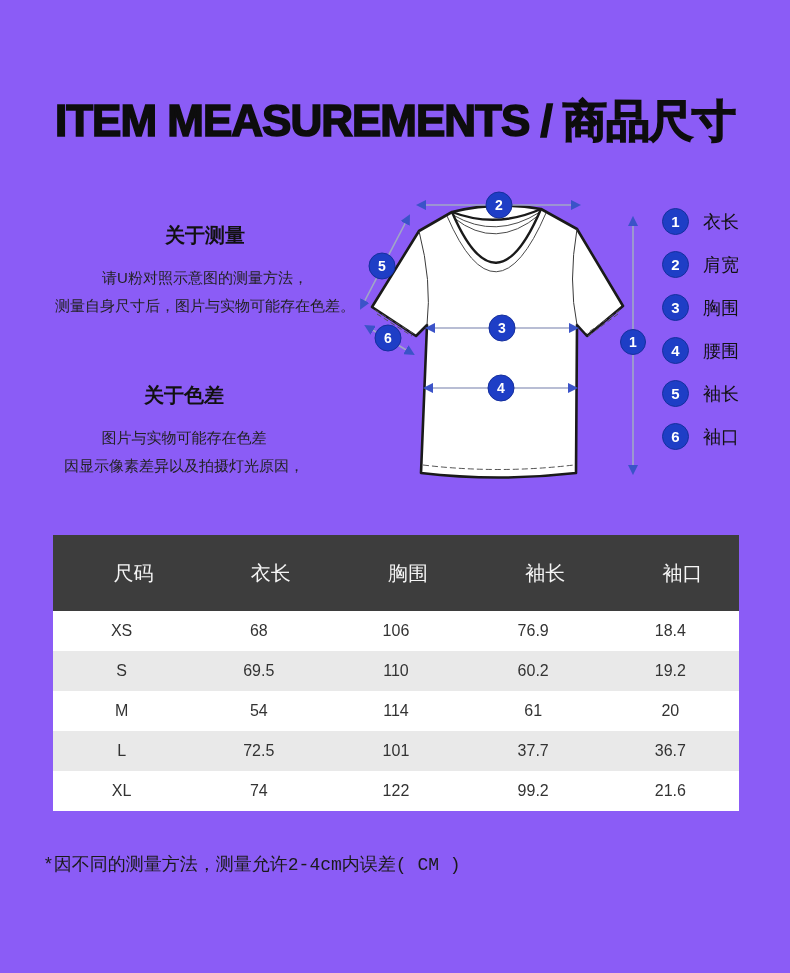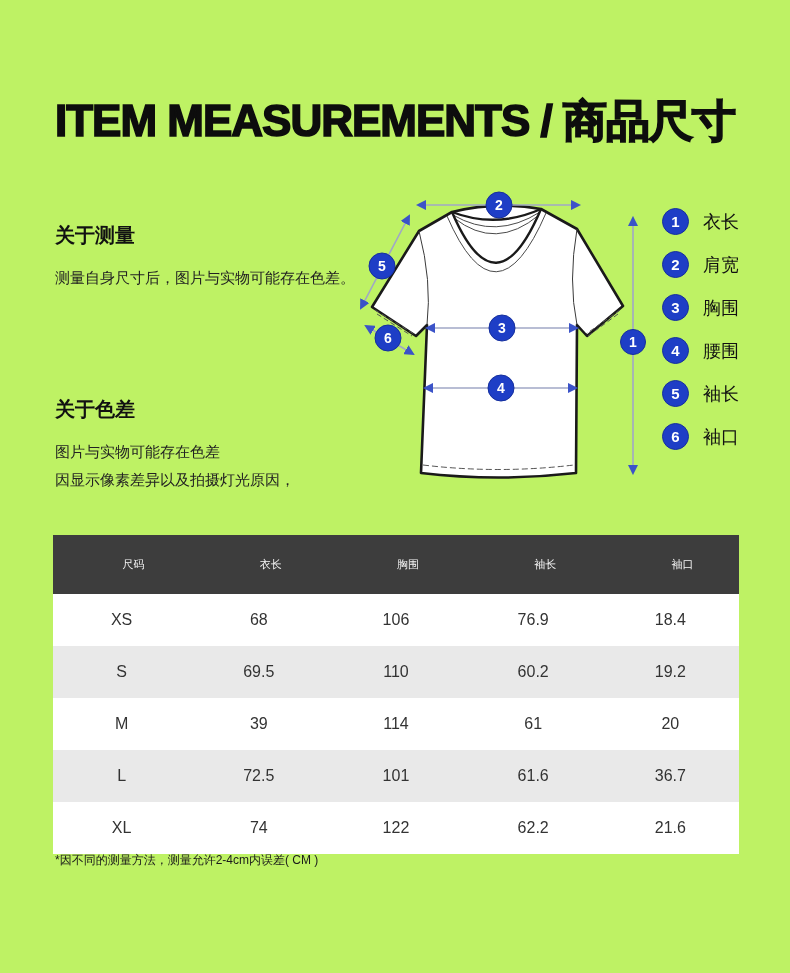--- a/index.html
+++ b/index.html
@@ -6,43 +6,43 @@
   html, body { background: #ffffff; }
   body {
     font-family: "Liberation Sans", "DejaVu Sans", sans-serif;
     color: #1a1a1a;
   }
   .canvas {
     position: relative;
     width: 790px;
     height: 973px;
     margin: 0 auto;
-    background: #bef264;
+    background: #8b5cf6;
     overflow: hidden;
   }
 
   
   .page-title {
     position: absolute;
     top: 92px;
     left: 0;
     width: 100%;
     text-align: center;
     font-size: 44px;
     font-weight: 900;
     letter-spacing: -1px;
     color: #0d0d0d;
     -webkit-text-stroke: 1.6px #0d0d0d;
     white-space: nowrap;
   }
 
   
-  .note { position: absolute; left: 55px; }
+  .note { position: absolute; left: 55px; text-align: center; }
   .note-measure { top: 222px; }
-  .note-color { top: 396px; }
+  .note-color { top: 382px; margin-left: 9px; }
   .note h2 {
     font-size: 20px;
     font-weight: 700;
     color: #111111;
     margin-bottom: 15px;
   }
   .note p {
     font-size: 15px;
     line-height: 28px;
     color: #222222;
@@ -107,53 +107,55 @@
     border-collapse: collapse;
     table-layout: fixed;
   }
   .size-table th, .size-table td {
     width: 20%;
     text-align: center;
     vertical-align: middle;
     font-weight: 400;
   }
   .size-table thead th {
-    height: 59px;
+    height: 76px;
     background: #3d3d3d;
     color: #f5f5f5;
-    font-size: 11px;
+    font-size: 20px;
     padding-left: 24px;
   }
   .size-table tbody td {
-    height: 52px;
+    height: 40px;
     font-size: 16px;
     color: #333333;
   }
   .size-table tbody tr:nth-child(even) { background: #e9e9e9; }
   .size-table tbody tr:nth-child(odd)  { background: #ffffff; }
 
   
   .footnote {
     position: absolute;
-    left: 55px;
+    left: 43px;
     top: 852px;
-    font-size: 12px;
+    font-size: 18px;
     color: #1a1a1a;
     white-space: nowrap;
+    font-family: Liberation Mono, monospace;
   }
 </style>
 </head>
 <body>
 
 <div class="canvas">
 
   <h1 class="page-title">ITEM MEASUREMENTS / 商品尺寸</h1>
 
   <section class="note note-measure">
     <h2>关于测量</h2>
+    <p>请U粉对照示意图的测量方法，</p>
     <p>测量自身尺寸后，图片与实物可能存在色差。</p>
   </section>
 
   <section class="note note-color">
     <h2>关于色差</h2>
     <p>图片与实物可能存在色差</p>
     <p>因显示像素差异以及拍摄灯光原因，</p>
   </section>
 
   <div class="diagram">
@@ -262,37 +264,37 @@
       </tr>
       <tr>
         <td>S</td>
         <td>69.5</td>
         <td>110</td>
         <td>60.2</td>
         <td>19.2</td>
       </tr>
       <tr>
         <td>M</td>
-        <td>39</td>
+        <td>54</td>
         <td>114</td>
         <td>61</td>
         <td>20</td>
       </tr>
       <tr>
         <td>L</td>
         <td>72.5</td>
         <td>101</td>
-        <td>61.6</td>
+        <td>37.7</td>
         <td>36.7</td>
       </tr>
       <tr>
         <td>XL</td>
         <td>74</td>
         <td>122</td>
-        <td>62.2</td>
+        <td>99.2</td>
         <td>21.6</td>
       </tr>
     </tbody>
   </table>
 
   <p class="footnote">*因不同的测量方法，测量允许2-4cm内误差( CM )</p>
 
 </div>
 
 </body></html>

